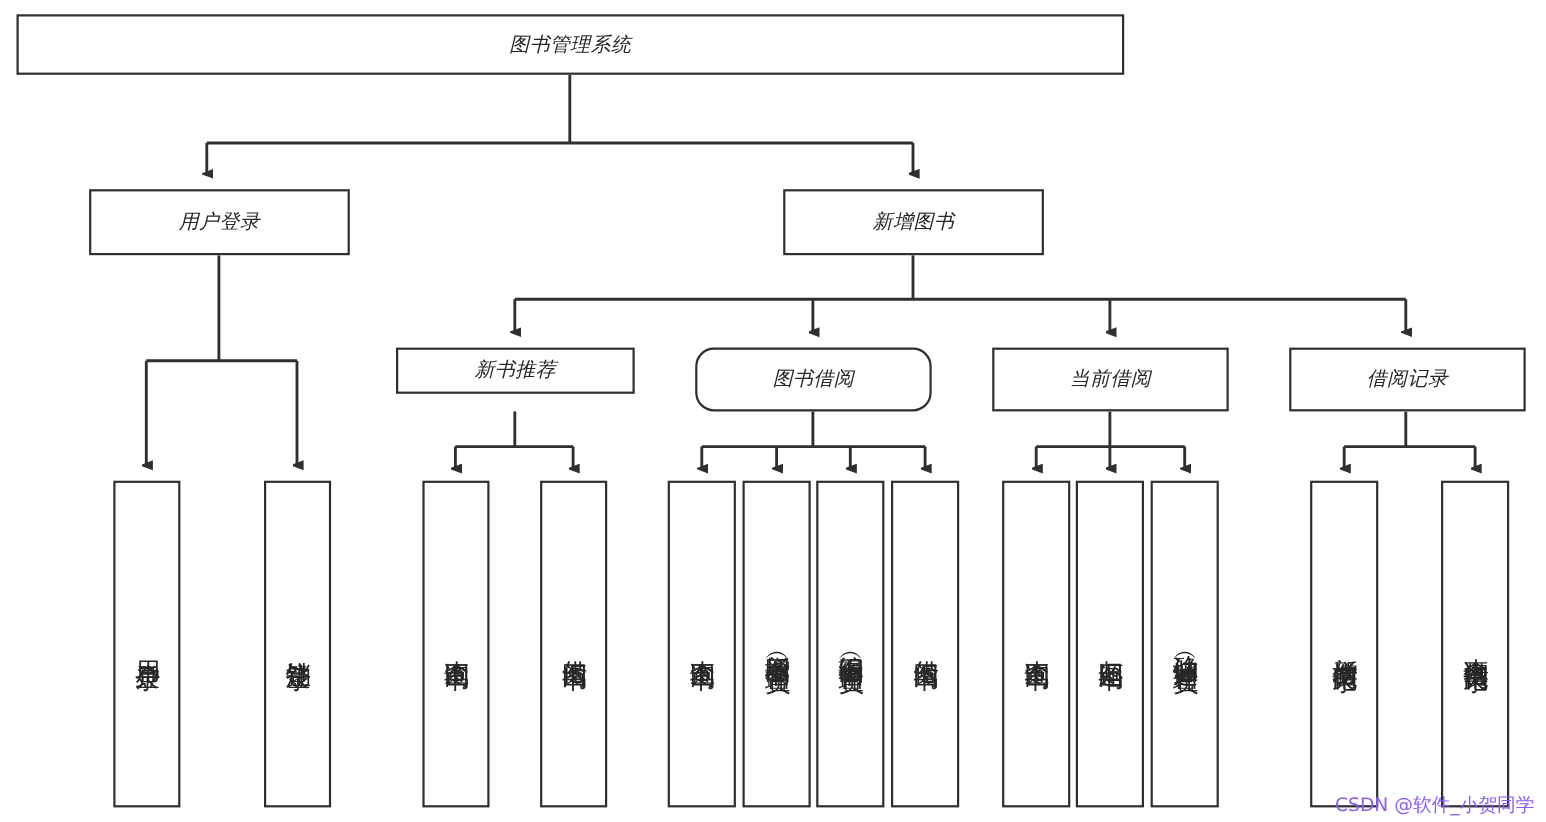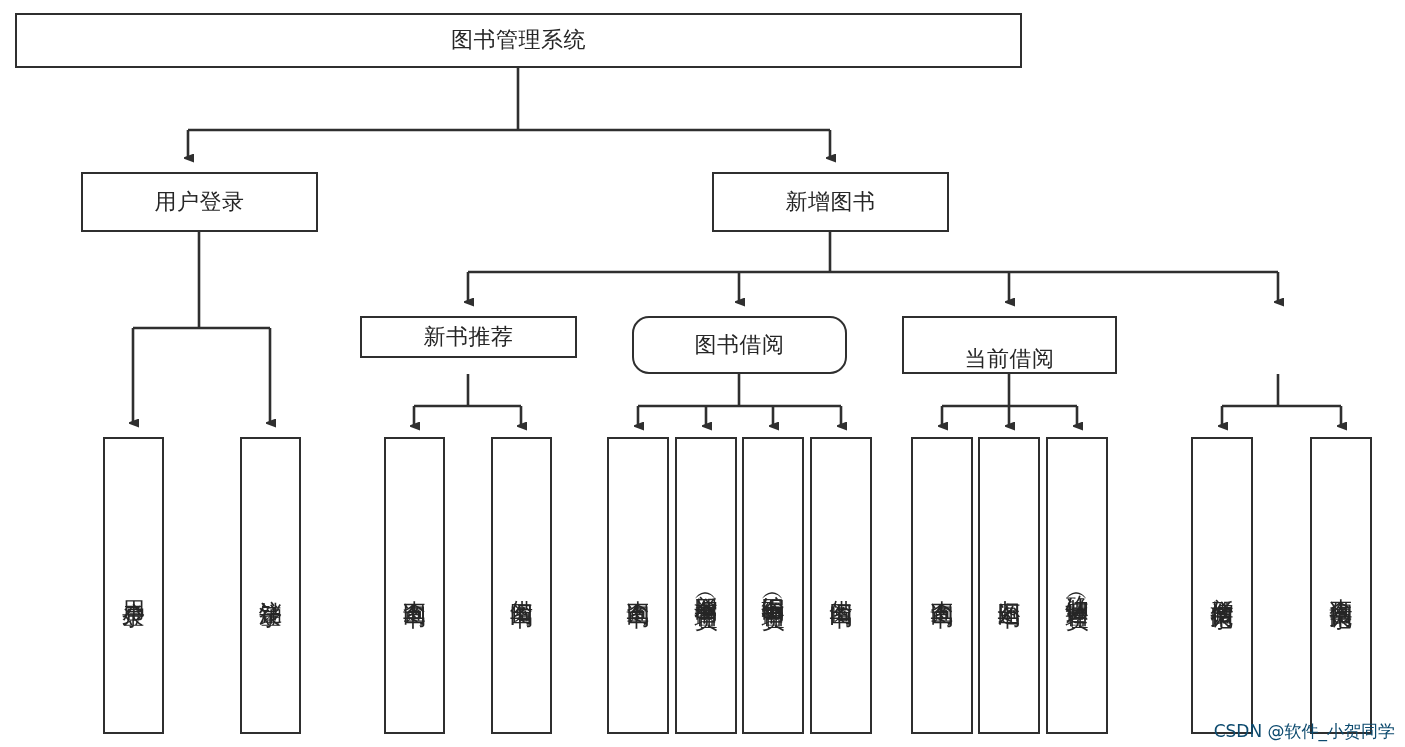--- a/index.html
+++ b/index.html
@@ -28,23 +28,24 @@
     box-sizing: border-box;
     border: 2px solid #2f2f2f;
     background: #ffffff;
     display: flex;
     align-items: center;
     justify-content: center;
     color: #262626;
     z-index: 2;
   }
   .node.horiz {
-    font-size: 22px;
+    font-size: 18px;
     letter-spacing: 0.5px;
     line-height: 1.2;
+    font-style: italic;
   }
   .node.vert {
     writing-mode: vertical-rl;
     text-orientation: upright;
     font-size: 23px;
     letter-spacing: 2px;
     line-height: 1.25;
     padding: 4px 0;
     text-align: center;
   }
@@ -52,21 +53,21 @@
     writing-mode: vertical-rl;
     text-orientation: upright;
     display: block;
     text-align: center;
   }
   .watermark {
     position: absolute;
     right: 10px;
     bottom: 4px;
     font-size: 17px;
-    color: #0c4a6e;
+    color: #8b5cf6;
     white-space: nowrap;
     z-index: 3;
   }
 </style>
 </head>
 <body>
 
 <div id="canvas">
 
   <svg id="wires" viewBox="0 0 1405 747" xmlns="http://www.w3.org/2000/svg">
@@ -129,22 +130,25 @@
   <div class="node horiz" style="left:712px; top:172px; width:237px; height:60px;">
     <span class="label">新增图书</span>
   </div>
 
   <div class="node horiz" style="left:360px; top:316px; width:217px; height:42px;">
     <span class="label">新书推荐</span>
   </div>
   <div class="node horiz" style="left:632px; top:316px; width:215px; height:58px;border-radius:17px;">
     <span class="label">图书借阅</span>
   </div>
-  <div class="node horiz" style="left:902px; top:316px; width:215px; height:58px;align-items:flex-end;">
+  <div class="node horiz" style="left:902px; top:316px; width:215px; height:58px;">
     <span class="label">当前借阅</span>
+  </div>
+  <div class="node horiz" style="left:1172px; top:316px; width:215px; height:58px;">
+    <span class="label">借阅记录</span>
   </div>
 
   <div class="node vert" style="left:103px; top:437px; width:61px; height:297px;">
     <span class="label">用户登录</span>
   </div>
   <div class="node vert" style="left:240px; top:437px; width:61px; height:297px;">
     <span class="label">注销登录</span>
   </div>
 
   <div class="node vert" style="left:384px; top:437px; width:61px; height:297px;">

